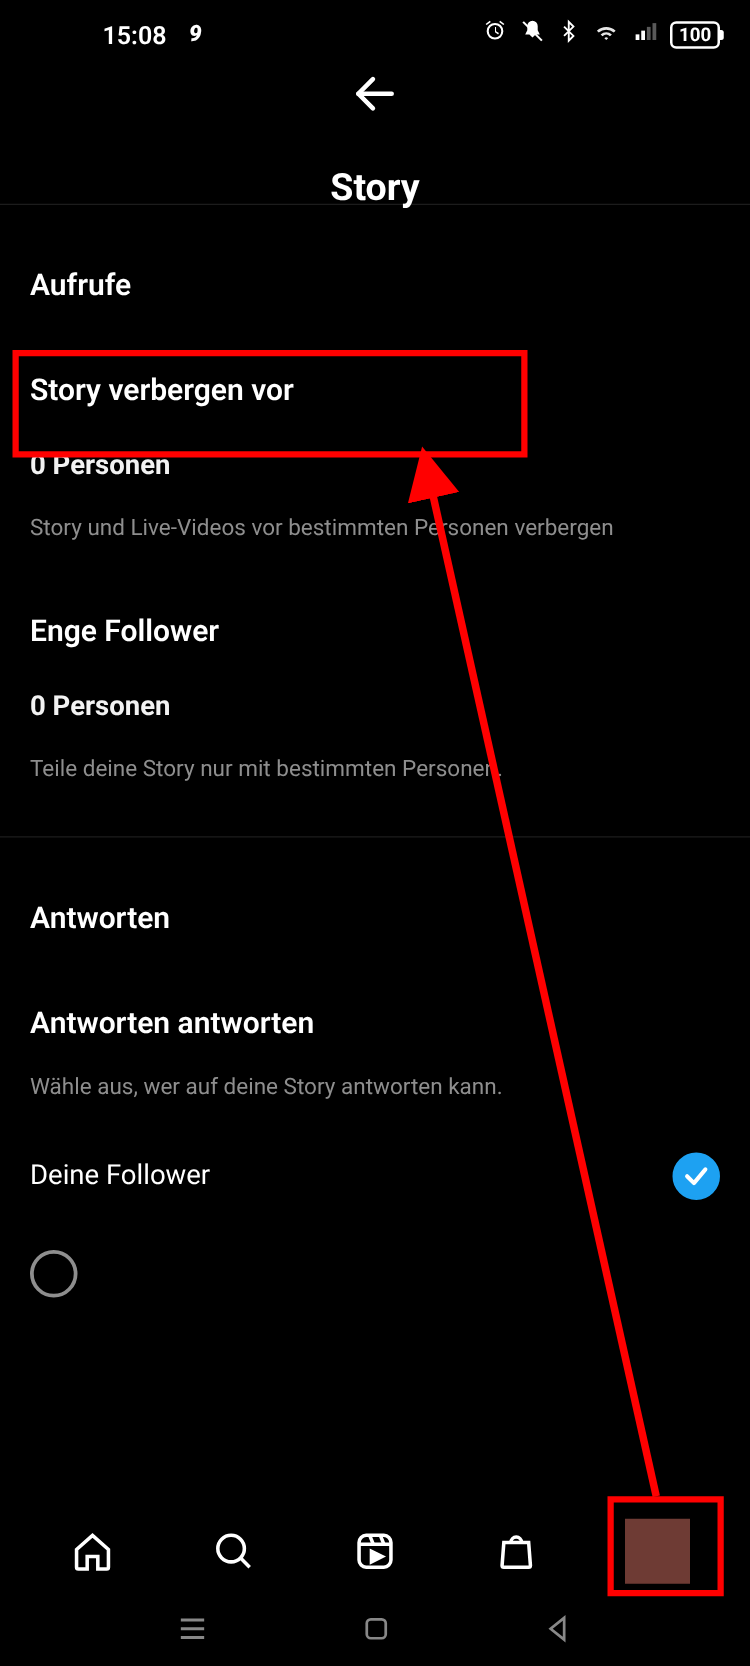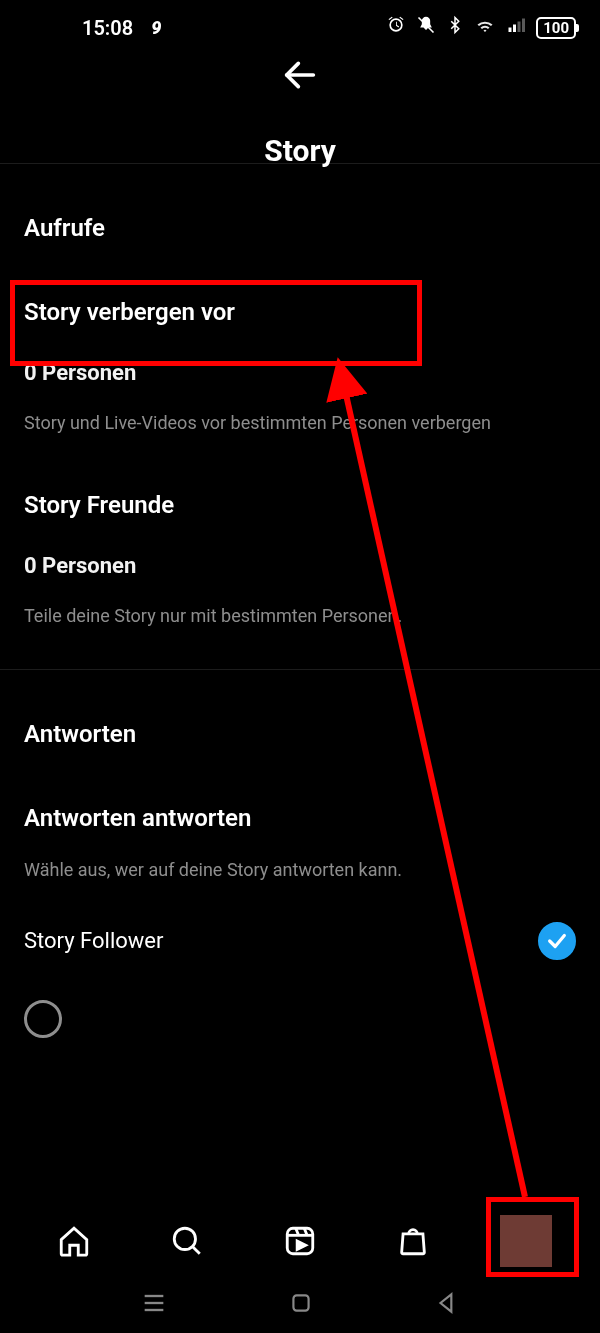--- a/index.html
+++ b/index.html
@@ -156,35 +156,35 @@
 <div class="section">
   <div class="sec-head">Aufrufe</div>
 
   <div>
     <div class="sub-head">Story verbergen vor</div>
     <div class="value">0 Personen</div>
     <div class="desc">Story und Live-Videos vor bestimmten Personen verbergen</div>
   </div>
 
   <div>
-    <div class="sub-head">Story Freunde</div>
+    <div class="sub-head">Enge Follower</div>
     <div class="value">0 Personen</div>
     <div class="desc">Teile deine Story nur mit bestimmten Personen.</div>
   </div>
 </div>
 
 <div class="divider" style="margin-top:40px"></div>
 
 <div class="section">
   <div class="sec-head">Antworten</div>
   <div class="sub-head">Antworten antworten</div>
   <div class="desc">Wähle aus, wer auf deine Story antworten kann.</div>
 
   <div class="radio-row">
-    <span class="radio-label">Story Follower</span>
+    <span class="radio-label">Deine Follower</span>
     <span class="radio checked">
       <svg width="22" height="22" viewBox="0 0 24 24" fill="none" stroke="#fff" stroke-width="3.5" stroke-linecap="round" stroke-linejoin="round">
           <polyline points="4 12 10 18 20 6"></polyline>
         </svg>
     </span>
   </div>
 
   <div class="radio-row">
     <span class="radio"></span>
   </div>

